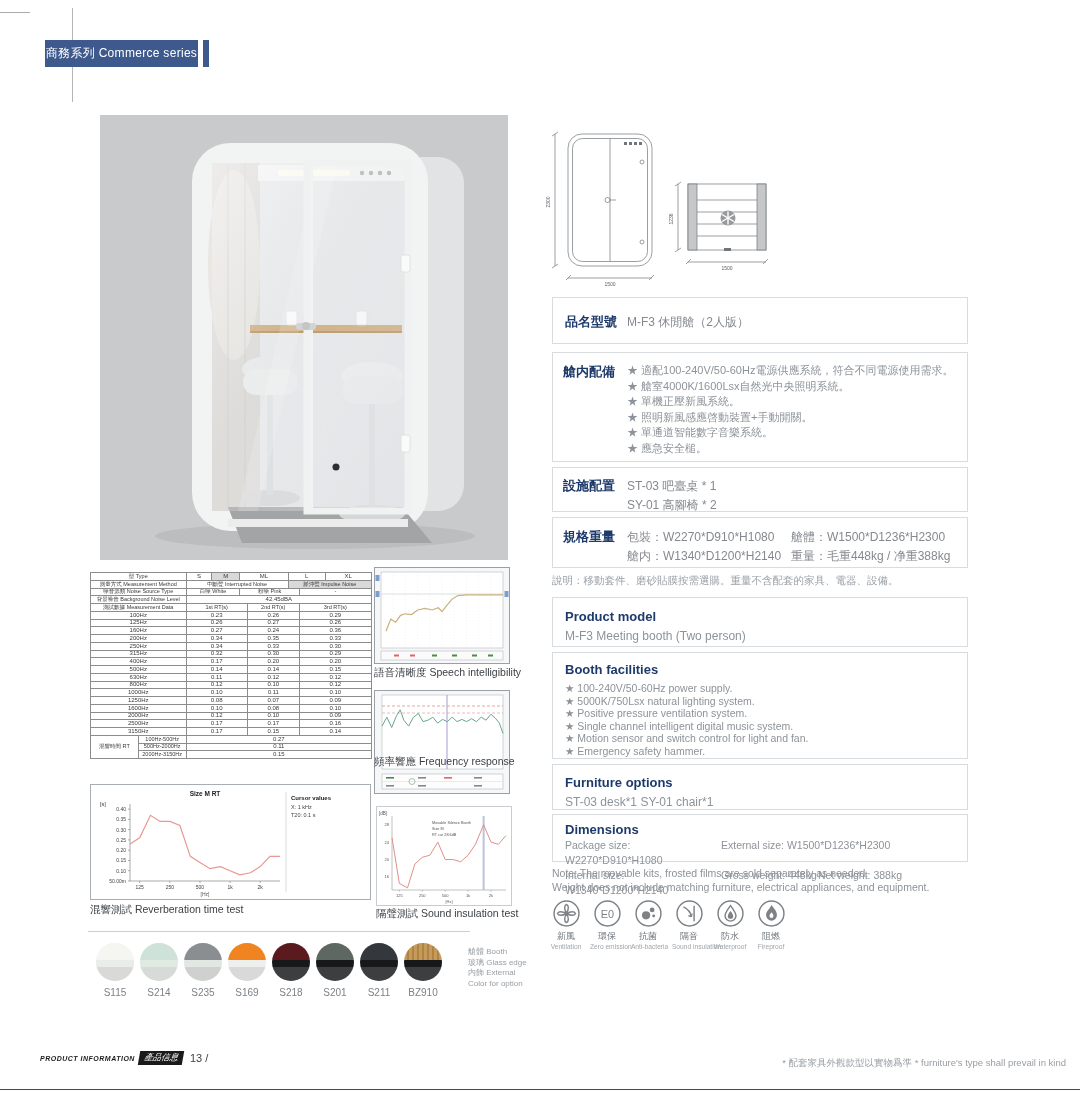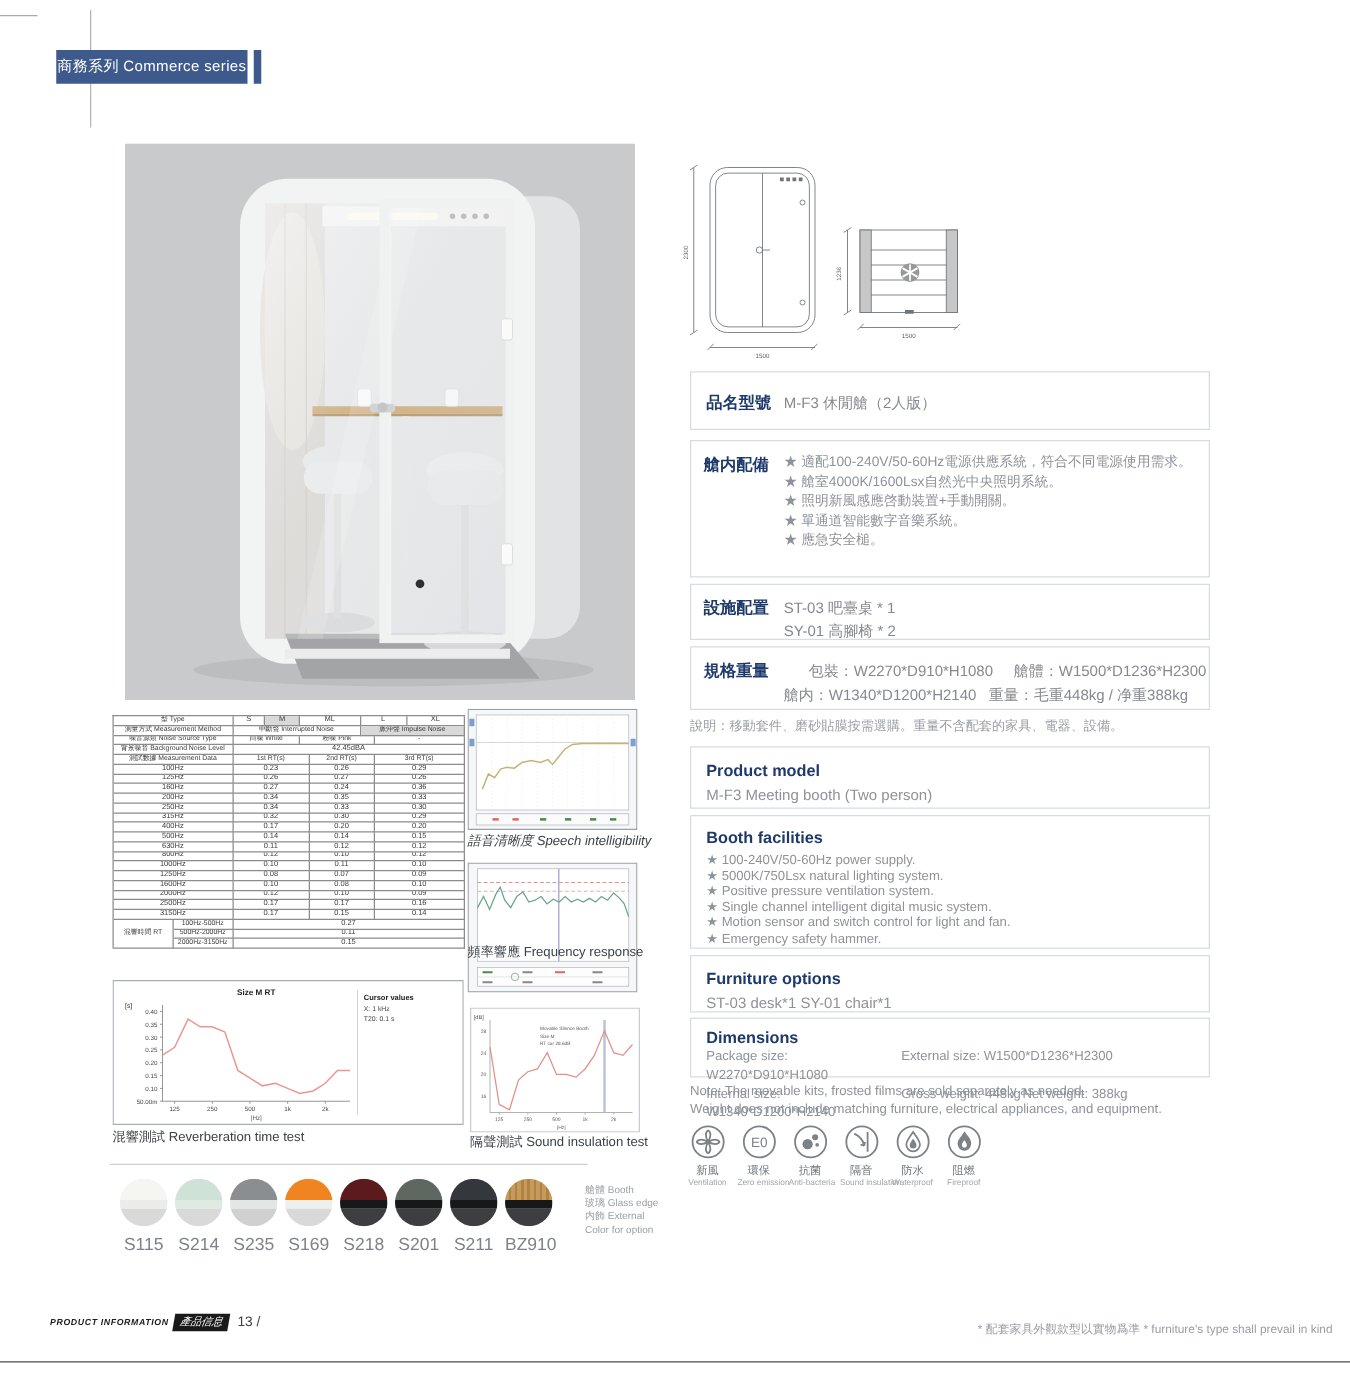--- a/index.html
+++ b/index.html
@@ -54,21 +54,21 @@
   .swatches{left:96px;top:943px;display:flex;gap:6px;}
   .sw{width:38px;text-align:center;}
   .sw .circ{width:38px;height:38px;border-radius:50%;overflow:hidden;display:flex;flex-direction:column;
             box-shadow:inset 0 0 0 1px rgba(0,0,0,.07);}
   .sw .b-top{height:17px;}
   .sw .b-mid{height:7px;}
   .sw .b-bot{flex:1;}
   .spk-l{background-image:radial-gradient(circle,rgba(120,120,120,.35) 0 .7px,transparent .8px);background-size:3px 3px;}
   .spk-d{background-image:radial-gradient(circle,rgba(255,255,255,.25) 0 .7px,transparent .8px);background-size:3px 3px;}
   .wood{background-image:repeating-linear-gradient(90deg,#c59a5f 0 3px,#b0833f 3px 5px);}
-  .sw .code{font-size:14px;color:#7c8288;margin-top:6px;}
+  .sw .code{font-size:10px;color:#7c8288;margin-top:6px;}
   .sw-legend{left:468px;top:947px;font-size:8px;color:#9aa0a5;line-height:10.5px;}
   
   .foot-line{left:0;top:1089px;width:1080px;height:1px;background:#4a4a4a;}
   .foot-left{left:40px;top:1051px;display:flex;align-items:center;}
   .brand{font-size:7px;font-weight:bold;font-style:italic;color:#1c1c1c;letter-spacing:.5px;}
   .brand-zh{background:#1a1a1a;color:#fff;font-size:8.5px;font-style:italic;padding:1px 5px;margin-left:4px;transform:skewX(-10deg);}
   .pageno{font-size:11px;color:#3f3f3f;margin-left:7px;}
   .foot-right{right:14px;top:1057px;font-size:9.5px;color:#989ea4;}
   svg text{font-family:"Liberation Sans",sans-serif;}
 </style>
@@ -195,20 +195,21 @@
       <div class="zval">M-F3 休閒艙（2人版）</div>
     </div>
   </div>
 
   <div class="abs zbox" style="top:352px;height:110px;">
     <div class="zrow" style="margin-top:10px;">
       <div class="zlabel">艙内配備</div>
       <div>
           <div class="li-zh">★ 適配100-240V/50-60Hz電源供應系統，符合不同電源使用需求。</div>
           <div class="li-zh">★ 艙室4000K/1600Lsx自然光中央照明系統。</div>
+          <div class="li-zh">★ 單機正壓新風系統。</div>
           <div class="li-zh">★ 照明新風感應啓動裝置+手動開關。</div>
           <div class="li-zh">★ 單通道智能數字音樂系統。</div>
           <div class="li-zh">★ 應急安全槌。</div>
         </div>
     </div>
   </div>
 
   <div class="abs zbox" style="top:467px;height:45px;">
     <div class="zrow" style="margin-top:9px;">
       <div class="zlabel">設施配置</div>
@@ -217,21 +218,21 @@
           <div class="zval">SY-01 高腳椅 * 2</div>
         </div>
     </div>
   </div>
 
   <div class="abs zbox" style="top:517px;height:51px;">
     <div class="zrow" style="margin-top:10px;">
       <div class="zlabel">規格重量</div>
       <div>
         <div class="zval" style="display:flex;">
-          <span style="width:164px;margin-left:20px;">包裝：W2270*D910*H1080</span>
+          <span style="width:164px;">包裝：W2270*D910*H1080</span>
           <span>艙體：W1500*D1236*H2300</span>
         </div>
         <div class="zval" style="display:flex;">
           <span style="width:164px;">艙内：W1340*D1200*H2140</span>
           <span>重量：毛重448kg / 净重388kg</span>
         </div>
       </div>
     </div>
   </div>
 
@@ -517,21 +518,21 @@
         <rect x="1.5" y="8" width="4" height="6" fill="#7d9ed0"></rect>
         <rect x="7" y="84" width="122" height="9" fill="#fbfbfb" stroke="#b5babf" stroke-width="0.6"></rect>
         <rect x="20" y="87.5" width="5" height="2" fill="#d66"></rect>
         <rect x="36" y="87.5" width="5" height="2" fill="#d66"></rect>
         <rect x="58" y="87.5" width="5" height="2" fill="#4a8a4a"></rect>
         <rect x="78" y="87.5" width="5" height="2" fill="#4a8a4a"></rect>
         <rect x="98" y="87.5" width="5" height="2" fill="#4a8a4a"></rect>
         <rect x="114" y="87.5" width="5" height="2" fill="#4a8a4a"></rect>
       </svg>
   </div>
-  <div class="abs cap" style="left:374px;top:666px;font-style:italic;">語音清晰度 Speech intelligibility</div>
+  <div class="abs cap" style="left:374px;top:666px;">語音清晰度 Speech intelligibility</div>
 
   <div class="abs chart" style="left:374px;top:690px;">
     <svg id="freq-svg" width="136" height="104" viewBox="0 0 136 104">
         <rect x="0.5" y="0.5" width="135" height="103" fill="#f6f7f8" stroke="#9aa0a5"></rect>
         <rect x="8" y="5" width="121" height="74" fill="#fff" stroke="#b5babf" stroke-width="0.6"></rect>
         <line x1="8" y1="16" x2="129" y2="16" stroke="#d9827a" stroke-width="0.7" stroke-dasharray="3,2"></line>
         <line x1="8" y1="23" x2="129" y2="23" stroke="#e0a49e" stroke-width="0.7" stroke-dasharray="3,2"></line>
         <line x1="73" y1="5" x2="73" y2="79" stroke="#b3aed6" stroke-width="1.2"></line>
         <polyline points="8,36.08 12.84,27.2 17.68,37.56 22.52,25.720000000000002 26.15,19.8 29.779999999999998,30.16 34.620000000000005,36.08 39.46,27.2 44.3,23.5 49.14,31.64 53.980000000000004,30.16 58.82,27.2 63.660000000000004,33.120000000000005 68.5,29.42 73.34,31.64 78.17999999999999,27.2 83.02,31.64 87.86,29.42 92.69999999999999,31.64 97.53999999999999,28.68 102.38000000000001,31.64 107.22,27.2 112.06,30.16 116.9,24.240000000000002 121.74,28.68 125.36999999999999,33.120000000000005 129,43.480000000000004" fill="none" stroke="#6aa58c" stroke-width="1"></polyline>
         <rect x="8" y="84" width="121" height="15" fill="#fdfdfd" stroke="#b5babf" stroke-width="0.6"></rect>

